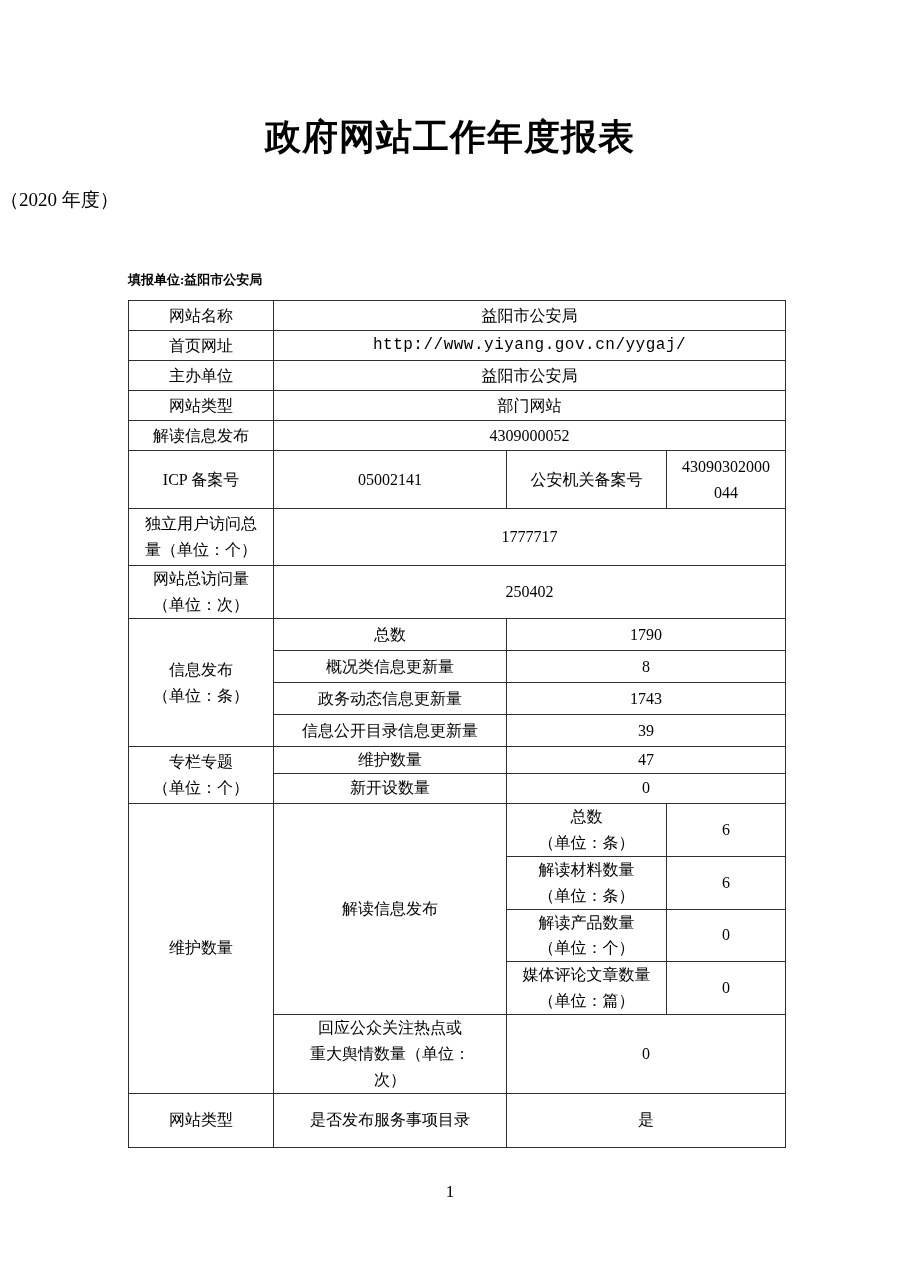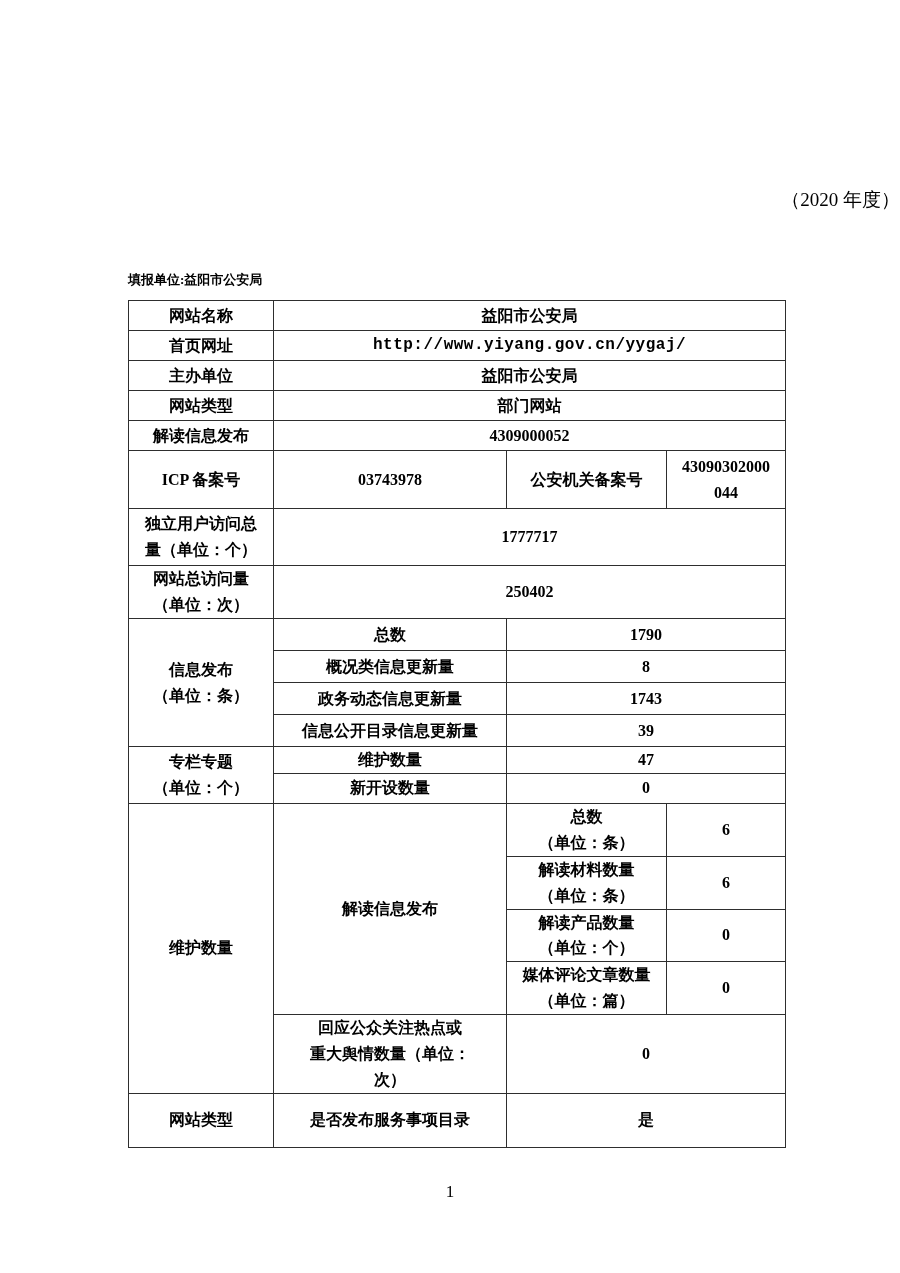--- a/index.html
+++ b/index.html
@@ -28,21 +28,21 @@
     font-weight: bold;
     font-size: 36px;
     line-height: 46px;
     letter-spacing: 1px;
   }
   .doc-subtitle {
     position: absolute;
     top: 186px;
     left: 0;
     width: 100%;
-    text-align: right;
+    text-align: left;
     font-size: 19px;
     line-height: 28px;
   }
   .filing-unit {
     position: absolute;
     top: 269px;
     left: 128px;
     font-size: 13px;
     font-weight: bold;
     line-height: 22px;
@@ -57,21 +57,20 @@
   }
   table.report td {
     border: 1px solid #2e2e2e;
     text-align: center;
     vertical-align: middle;
     font-size: 16px;
     line-height: 1.62;
     padding: 0 2px;
     white-space: pre-line;
     overflow: hidden;
-    font-weight: bold;
   }
   td.url-cell {
     font-family: "Liberation Mono", "DejaVu Sans Mono", monospace;
     font-size: 14.5px;
     letter-spacing: 0.5px;
   }
   td.top-align {
     vertical-align: top;
     padding-top: 5px;
   }
@@ -86,20 +85,21 @@
     width: 100%;
     text-align: center;
     font-size: 17px;
   }
 </style>
 </head>
 <body>
 
 <div class="page">
 
+  <h1 class="doc-title">政府网站工作年度报表</h1>
   <div class="doc-subtitle">（2020 年度）</div>
   <div class="filing-unit">填报单位:益阳市公安局</div>
 
   <table class="report">
     <colgroup>
       <col style="width:145px">
       <col style="width:233px">
       <col style="width:160px">
       <col style="width:119px">
     </colgroup>
@@ -119,21 +119,21 @@
       <tr style="height:30px">
         <td>网站类型</td>
         <td colspan="3">部门网站</td>
       </tr>
       <tr style="height:30px">
         <td>解读信息发布</td>
         <td colspan="3">4309000052</td>
       </tr>
       <tr style="height:58px">
         <td>ICP 备案号</td>
-        <td>03743978</td>
+        <td>05002141</td>
         <td>公安机关备案号</td>
         <td>43090302000
 044</td>
       </tr>
       <tr style="height:57px">
         <td>独立用户访问总
 量（单位：个）</td>
         <td colspan="3">1777717</td>
       </tr>
       <tr style="height:53px">

